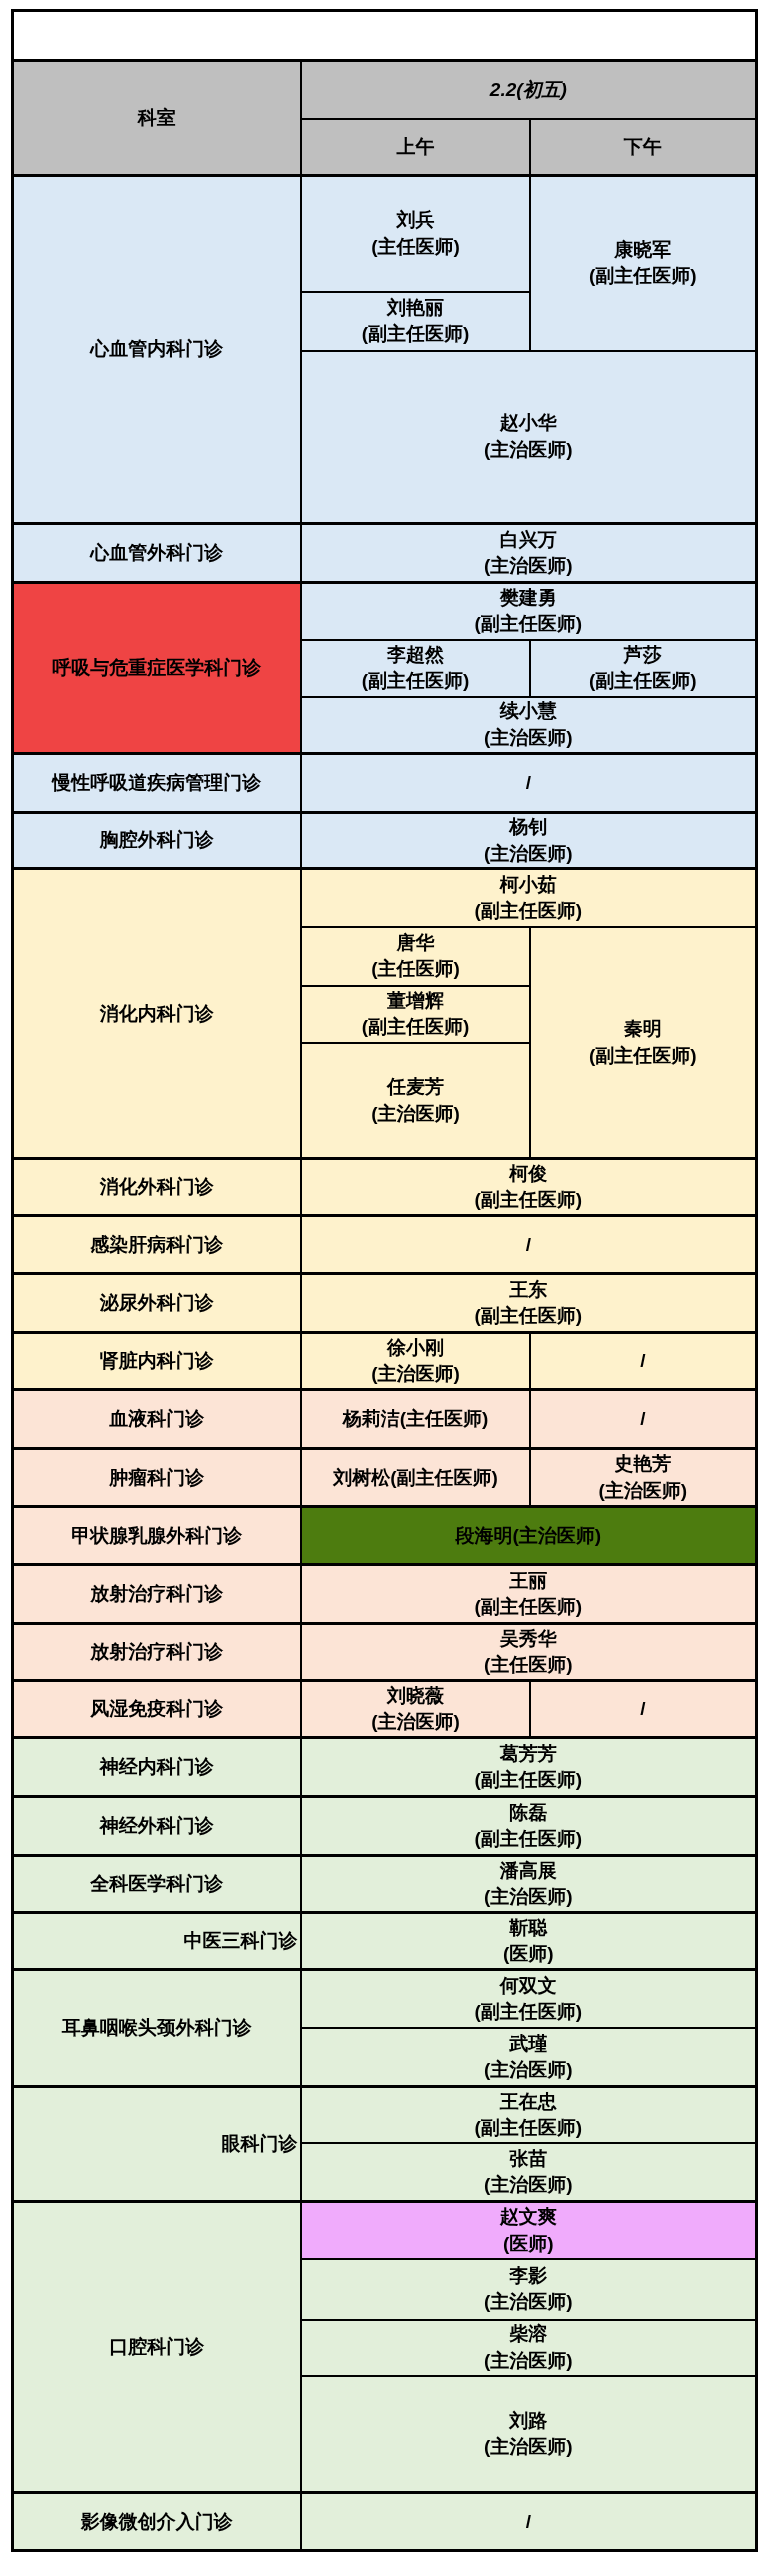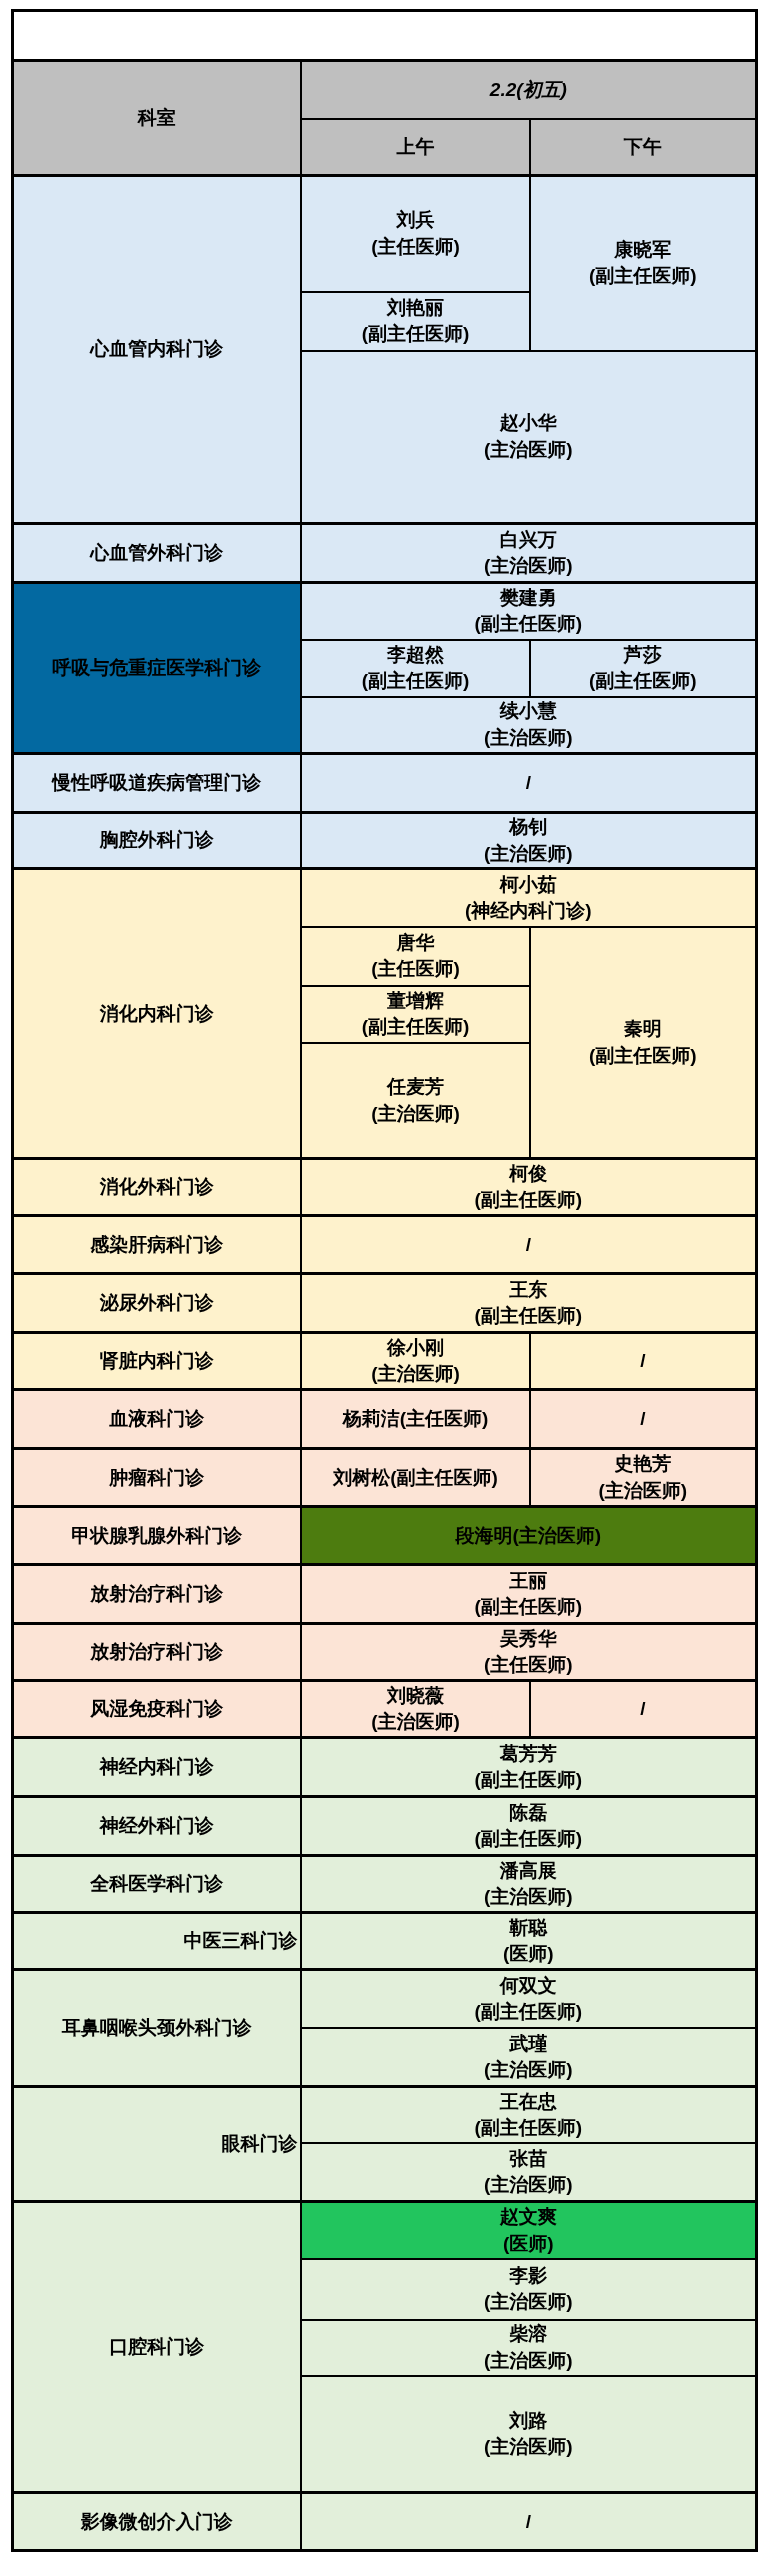--- a/index.html
+++ b/index.html
@@ -66,21 +66,21 @@
 (主治医师)</td>
   </tr>
 
   <tr class="sect" style="height:59px">
     <td style="background: rgb(218, 232, 245);">心血管外科门诊</td>
     <td colspan="2" style="background: rgb(218, 232, 245);">白兴万
 (主治医师)</td>
   </tr>
 
   <tr class="sect" style="height:57px">
-    <td rowspan="3" style="background: #0369a1;">呼吸与危重症医学科门诊</td>
+    <td rowspan="3" style="background: #ef4444;">呼吸与危重症医学科门诊</td>
     <td colspan="2" style="background: rgb(218, 232, 245);">樊建勇
 (副主任医师)</td>
   </tr>
   <tr style="height:57px">
     <td style="background: rgb(218, 232, 245);">李超然
 (副主任医师)</td>
     <td style="background: rgb(218, 232, 245);">芦莎
 (副主任医师)</td>
   </tr>
   <tr style="height:57px">
@@ -95,21 +95,21 @@
 
   <tr class="sect" style="height:56px">
     <td style="background: rgb(218, 232, 245);">胸腔外科门诊</td>
     <td colspan="2" style="background: rgb(218, 232, 245);">杨钊
 (主治医师)</td>
   </tr>
 
   <tr class="sect" style="height:58px">
     <td rowspan="4" style="background: rgb(254, 242, 204); text-align: center;">消化内科门诊</td>
     <td colspan="2" style="background: rgb(254, 242, 204);">柯小茹
-(神经内科门诊)</td>
+(副主任医师)</td>
   </tr>
   <tr style="height:59px">
     <td style="background: rgb(254, 242, 204);">唐华
 (主任医师)</td>
     <td rowspan="3" style="background: rgb(254, 242, 204); margin-top: 44px;">秦明
 (副主任医师)</td>
   </tr>
   <tr style="height:57px">
     <td style="background: rgb(254, 242, 204);">董增辉
 (副主任医师)</td>
@@ -219,21 +219,21 @@
     <td colspan="2" style="background: rgb(226, 239, 218);">王在忠
 (副主任医师)</td>
   </tr>
   <tr style="height:59px">
     <td colspan="2" style="background: rgb(226, 239, 218);">张苗
 (主治医师)</td>
   </tr>
 
   <tr class="sect" style="height:57px">
     <td rowspan="4" style="background: rgb(226, 239, 218);">口腔科门诊</td>
-    <td colspan="2" style="background: #22c55e;">赵文爽
+    <td colspan="2" style="background: #f0abfc;">赵文爽
 (医师)</td>
   </tr>
   <tr style="height:61px">
     <td colspan="2" style="background: rgb(226, 239, 218);">李影
 (主治医师)</td>
   </tr>
   <tr style="height:56px">
     <td colspan="2" style="background: rgb(226, 239, 218);">柴溶
 (主治医师)</td>
   </tr>

